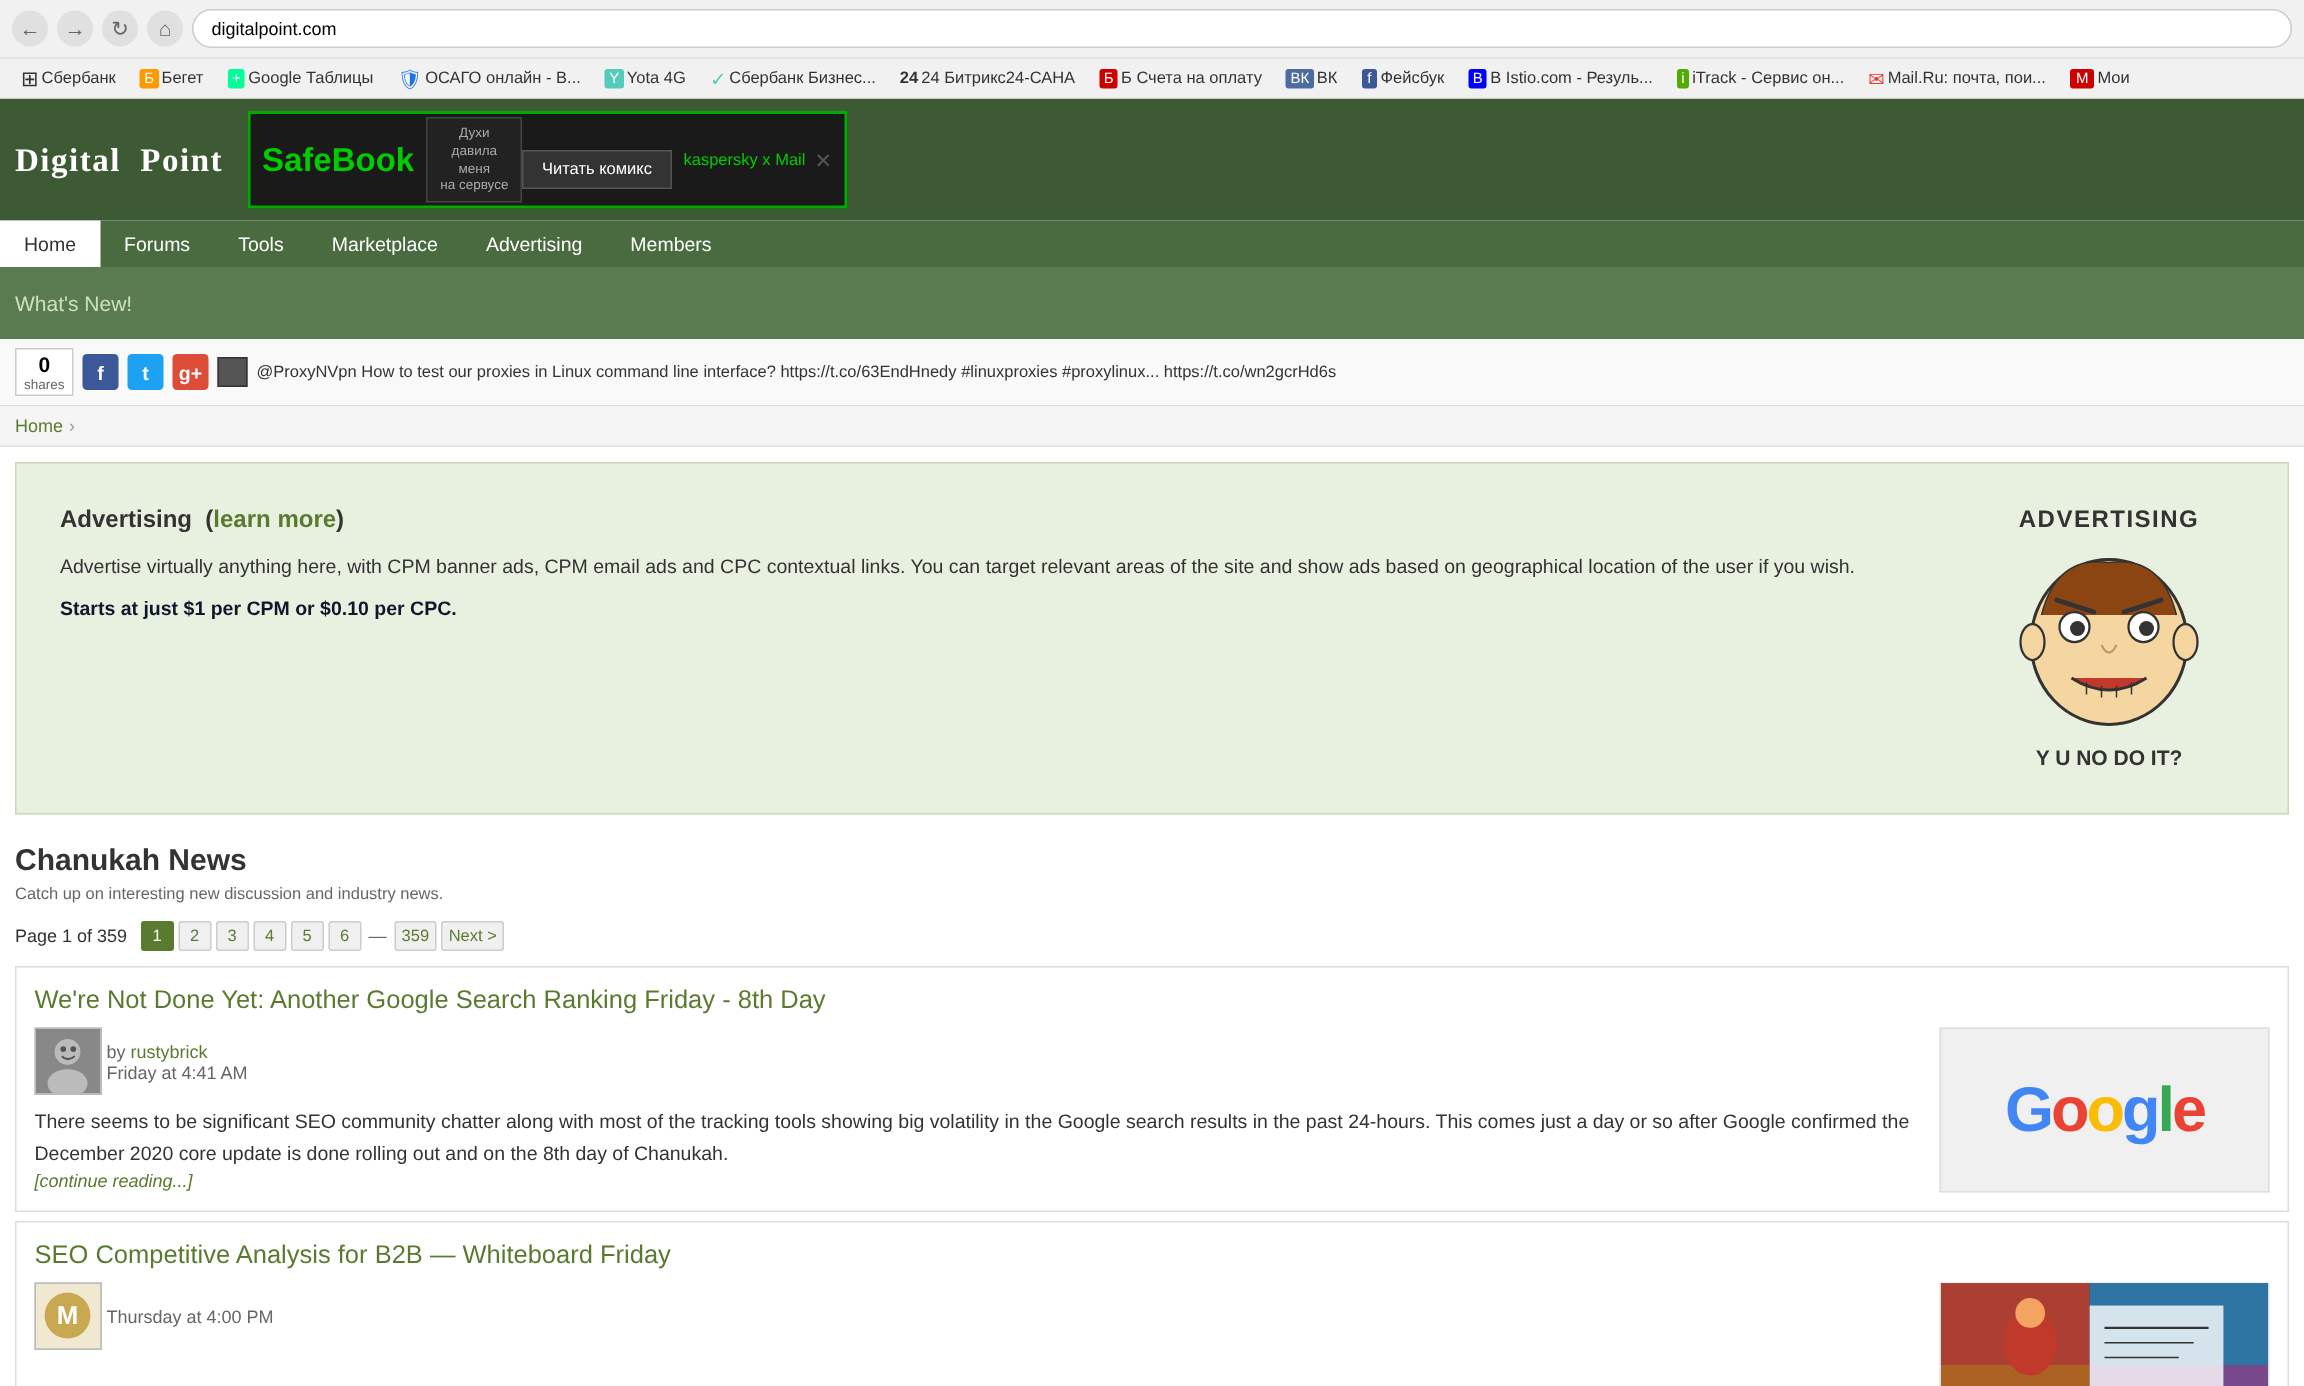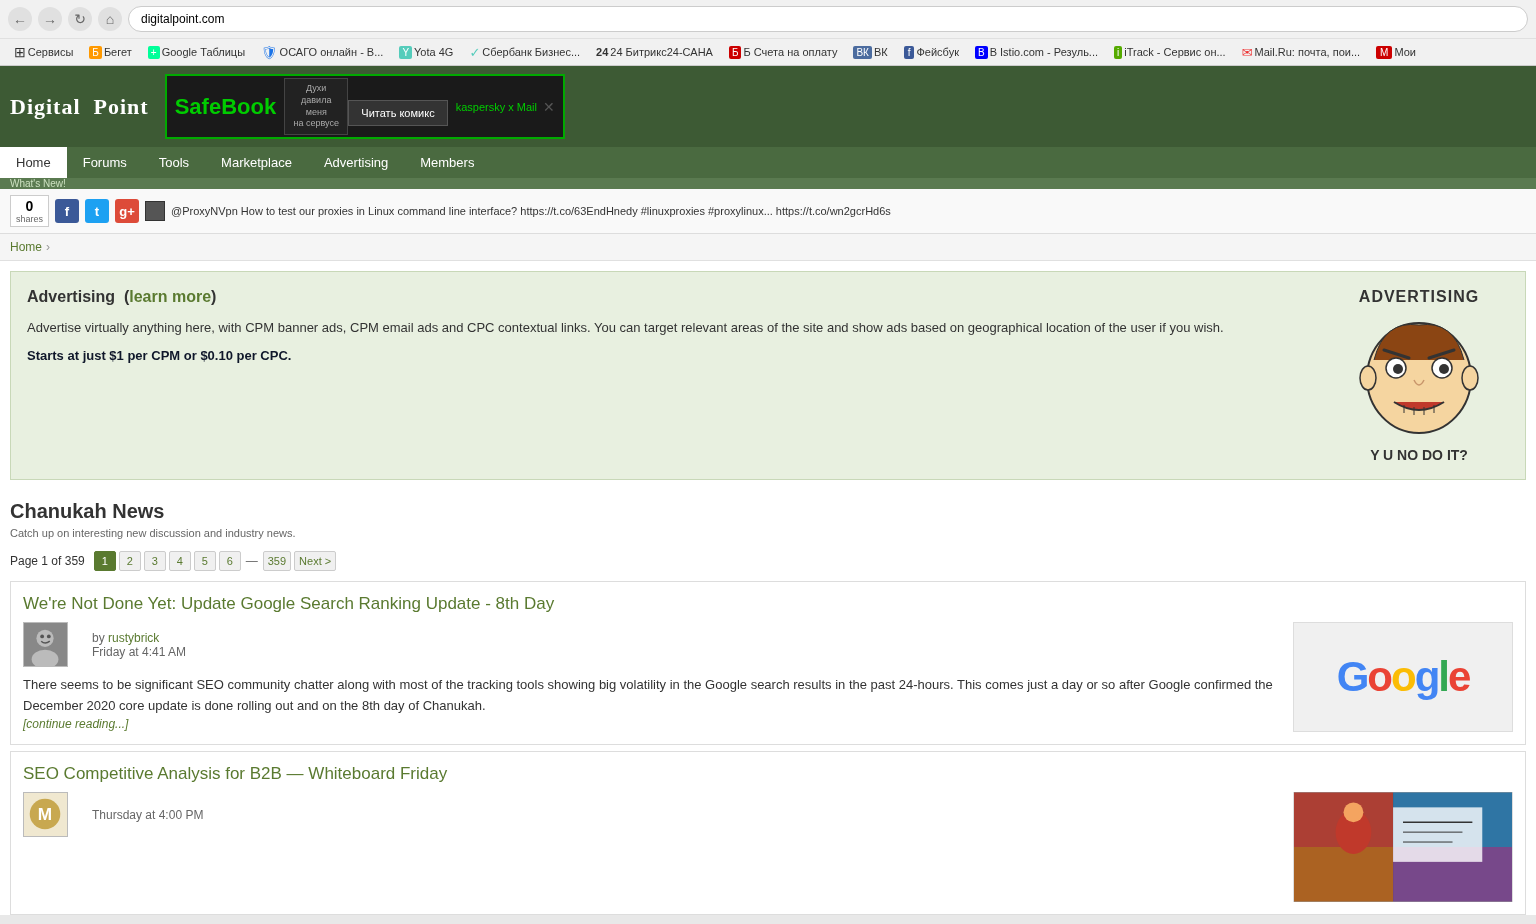--- a/index.html
+++ b/index.html
@@ -126,23 +126,23 @@
       cursor: pointer;
       font-size: 13px;
       text-decoration: none;
       display: block;
     }
     .nav-item.active { background: #fff; color: #333; }
 
     
     .whats-new-bar {
       background: #5a7a50;
-      padding: 0 10px;
+      padding: 16px 10px;
       color: #cce0c0;
-      font-size: 10px;
+      font-size: 14px;
     }
 
     
     .social-bar {
       display: flex;
       align-items: center;
       padding: 6px 10px;
       gap: 6px;
       border-bottom: 1px solid #ddd;
       background: #f9f9f9;
@@ -181,21 +181,21 @@
       color: #5a7a30;
       cursor: pointer;
     }
     .breadcrumb-sep { color: #999; }
 
     
     .ad-box {
       margin: 10px;
       border: 1px solid #c8d8b8;
       background: #e8f0e0;
-      padding: 16px;
+      padding: 29px;
       display: flex;
       align-items: flex-start;
       gap: 6px;
     }
     .ad-box-text { flex: 1; }
     .ad-box-title { font-size: 16px; font-weight: bold; color: #333; margin-bottom: 12px; }
     .ad-box-title a { color: #5a7a30; text-decoration: none; }
     .ad-box-desc { font-size: 13px; color: #333; margin-bottom: 10px; line-height: 1.5; }
     .ad-box-price { font-size: 13px; color: #0f172a; font-weight: bold; }
     .ad-box-meme {
@@ -252,21 +252,21 @@
     .article-main { flex: 1; }
     .article-title {
       font-size: 17px;
       color: #5a7a30;
       margin-bottom: 8px;
       cursor: pointer;
     }
     .article-meta {
       display: flex;
       align-items: center;
-      gap: 24px;
+      gap: 3px;
       margin-bottom: 8px;
     }
     .author-avatar {
       width: 45px; height: 45px;
       background: #ccc;
       border: 1px solid #bbb;
       overflow: hidden;
       flex-shrink: 0;
     }
     .author-info { font-size: 12px; color: #666; }
@@ -333,21 +333,21 @@
   <div class="browser-toolbar">
     <button class="browser-btn">←</button>
     <button class="browser-btn">→</button>
     <button class="browser-btn">↻</button>
     <button class="browser-btn">⌂</button>
     <input class="address-bar" type="text" value="digitalpoint.com" style="">
   </div>
   <div class="bookmarks-bar">
     <div class="bookmark-item">
       <span style="font-size:14px;">⊞</span>
-      <span>Сервисы</span>
+      <span>Сбербанк</span>
     </div>
     <div class="bookmark-item">
       <span style="background:#f90;color:white;padding:1px 3px;font-size:10px;border-radius:2px;">Б</span>
       <span>Бегет</span>
     </div>
     <div class="bookmark-item">
       <span style="background:#0f9;color:white;padding:1px 3px;font-size:10px;border-radius:2px;">+</span>
       <span>Google Таблицы</span>
     </div>
     <div class="bookmark-item">
@@ -503,21 +503,21 @@
       <button class="page-btn">3</button>
       <button class="page-btn">4</button>
       <button class="page-btn">5</button>
       <button class="page-btn">6</button>
       <span class="page-dots">—</span>
       <button class="page-btn">359</button>
       <button class="page-btn">Next &gt;</button>
     </div>
 
     <div class="article-card">
-      <div class="article-title">We're Not Done Yet: Update Google Search Ranking Update - 8th Day</div>
+      <div class="article-title">We're Not Done Yet: Another Google Search Ranking Friday - 8th Day</div>
       <div class="article-card-inner">
         <div class="article-main">
           <div class="article-meta">
             <div class="author-avatar">
               <svg viewBox="0 0 45 45">
                 <rect width="45" height="45" fill="#888"></rect>
                 <circle cx="22" cy="16" r="9" fill="#bbb"></circle>
                 <ellipse cx="22" cy="38" rx="14" ry="10" fill="#bbb"></ellipse>
 
                 <circle cx="19" cy="14" r="2" fill="#555"></circle>

